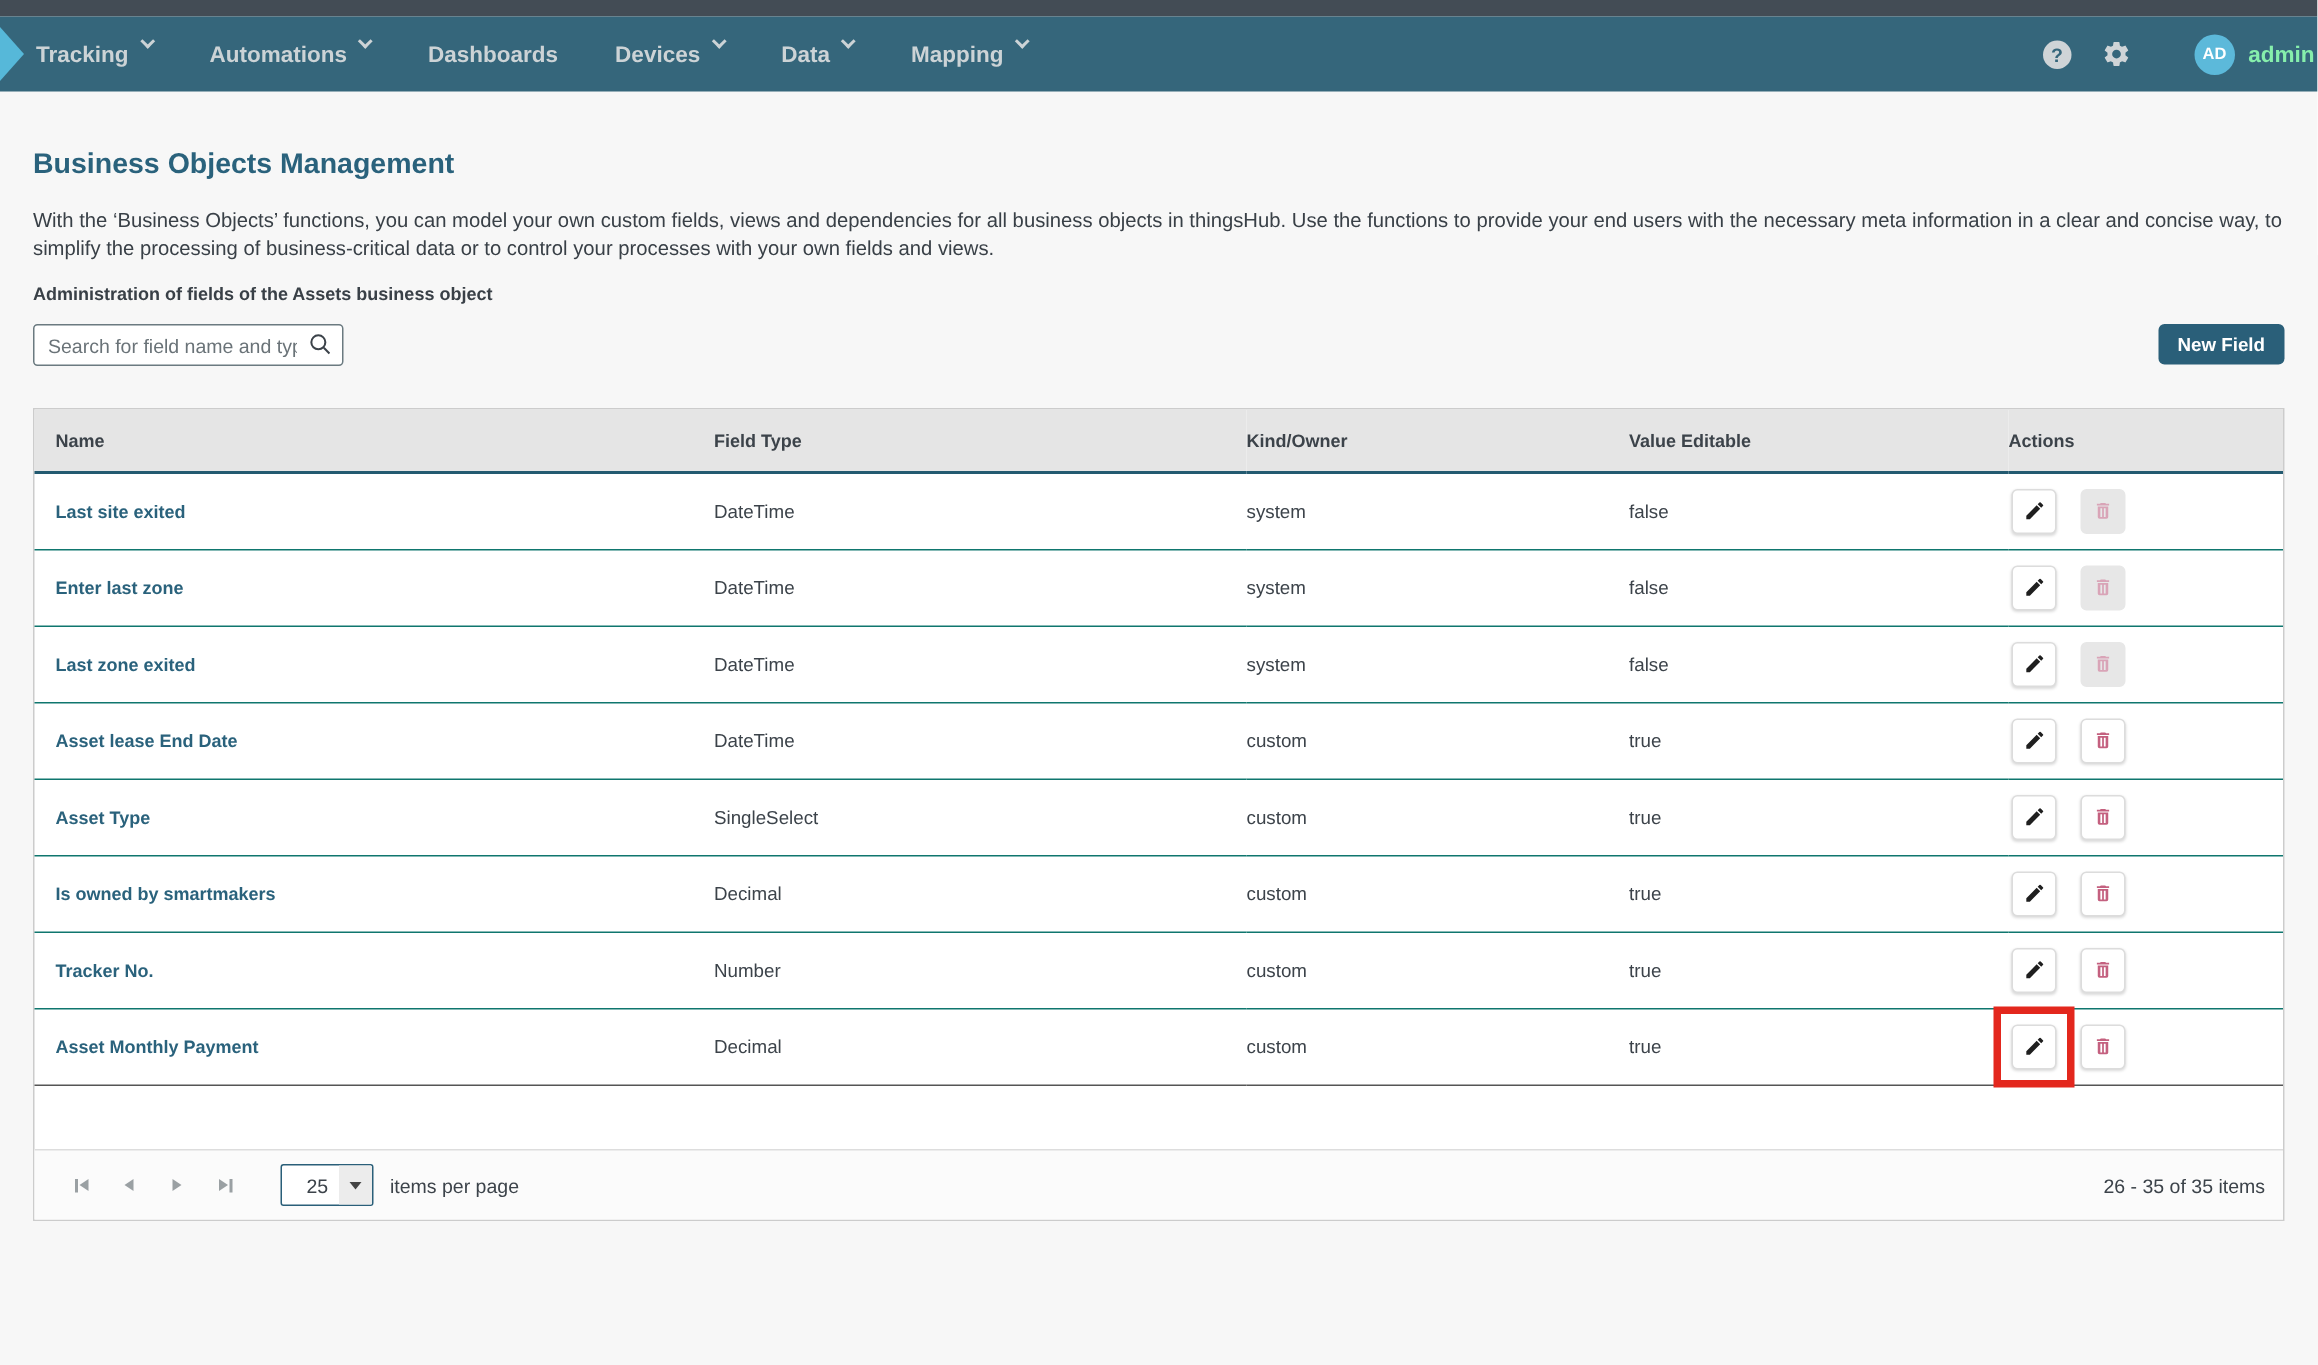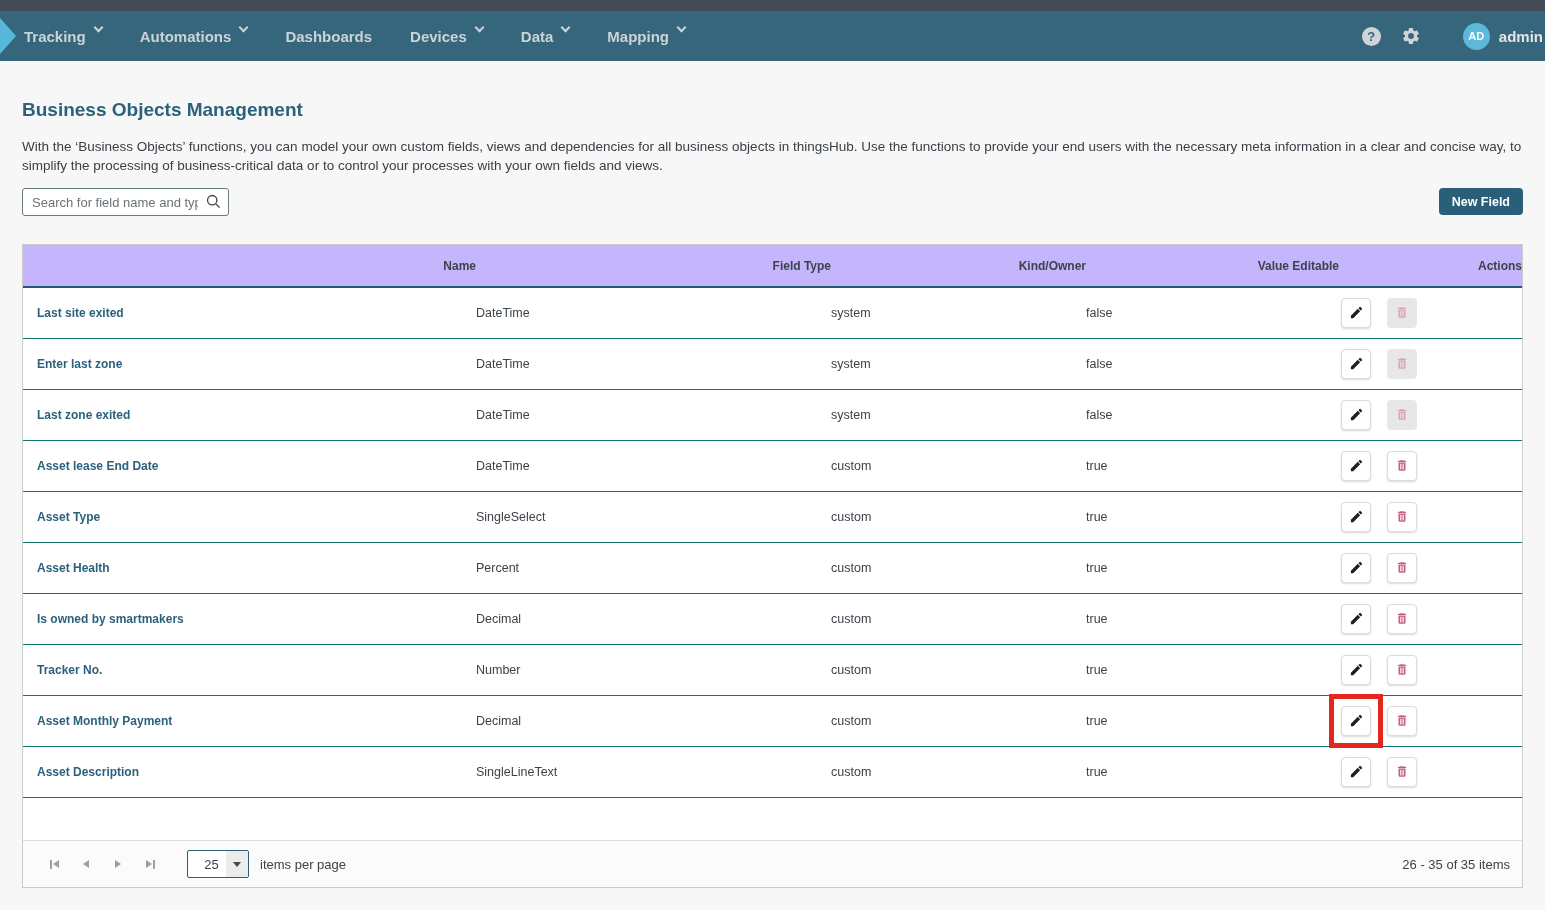--- a/index.html
+++ b/index.html
@@ -16,42 +16,42 @@
   .nav-items { display:flex; align-items:center; gap:38px; }
   .nav-item { display:flex; color:#ccd3d6; font-weight:bold; font-size:15px; cursor:pointer; }
   .chev { width:7px; height:7px; border-right:2px solid #ccd3d6; border-bottom:2px solid #ccd3d6;
           transform:rotate(45deg); margin-left:9px; margin-top:-4px; display:inline-block; }
   .nav-right { margin-left:auto; display:flex; align-items:center; padding-right:2px; }
   .help-circle { width:19px; height:19px; border-radius:50%; background:#cfd4d7; color:#35667b;
                  font-weight:bold; font-size:13px; display:flex; align-items:center; justify-content:center; cursor:pointer; }
   .gear-wrap { margin-left:20px; cursor:pointer; display:flex; }
   .avatar { width:27px; height:27px; border-radius:50%; background:#5cb9da; color:#fff; font-weight:bold;
             font-size:11px; display:flex; align-items:center; justify-content:center; margin-left:42px; cursor:pointer; }
-  .username { color:#e5e5e5; font-weight:bold; font-size:15px; margin-left:9px; cursor:pointer; }
+  .username { color:#86efac; font-weight:bold; font-size:15px; margin-left:9px; cursor:pointer; }
 
   
   main { padding:38px 22px 0 22px; }
   h1.page-title { font-size:19px; font-weight:bold; color:#2a627c; }
   .desc { font-size:13.5px; line-height:19px; color:#394047; margin-top:16px; max-width:1501px; }
   .subheading { font-size:12px; font-weight:bold; color:#394047; margin-top:14px; }
 
   .toolbar { margin-top:13px; display:flex; align-items:flex-start; justify-content:space-between; }
   .search-wrap { position:relative; width:207px; height:28px; }
   .search-wrap input { width:100%; height:100%; border:1px solid #6b7a80; border-radius:3px; background:#fff;
                        font-family:"Liberation Sans",sans-serif; font-size:13px; color:#3c434a; padding:0 30px 0 9px; outline:none; }
   .search-wrap input::placeholder { color:#6a7378; }
   .search-icon { position:absolute; right:7px; top:5px; }
   .new-field-btn { height:27px; padding:0 13px; background:#2a5f79; color:#fff; border:none; border-radius:4px;
                    font-family:"Liberation Sans",sans-serif; font-weight:bold; font-size:12.5px; cursor:pointer; }
 
   
   .grid-wrap { margin-top:28px; border:1px solid #cccccc; background:#fff; }
   table { width:100%; border-collapse:collapse; table-layout:fixed; }
   col.c1{width:453px;} col.c2{width:355px;} col.c3{width:255px;} col.c4{width:253px;} col.c5{width:auto;}
-  thead th { height:42px; background:#c4b5fd; text-align:right; font-size:12px; font-weight:bold; color:#3c434a;
+  thead th { height:42px; background:#e5e5e5; text-align:left; font-size:12px; font-weight:bold; color:#3c434a;
              border-bottom:2px solid #235a70; }
   thead th.h-name { padding-left:14px; }
   tbody td { height:51px; font-size:12.5px; color:#3c434a; border-top:1px solid #0f766e; }
   tbody tr:first-child td { border-top:none; }
   td.c-name { padding-left:14px; }
   .name-link { color:#2a627c; font-weight:bold; font-size:12px; text-decoration:none; cursor:pointer;text-align:center; }
   td.c-actions { padding-left:2px; }
   .actions-inner { display:flex; align-items:center; gap:16px; }
   .btn { width:30px; height:30px; border:1px solid #dcdcdc; border-radius:4px; background:#fff;
          box-shadow:0 1px 2px rgba(0,0,0,0.15); display:inline-flex; align-items:center; justify-content:center; cursor:pointer; }
@@ -118,20 +118,21 @@
         </svg>
     </div>
     <div class="avatar">AD</div>
     <div class="username">admin</div>
   </div>
 </header>
 
 <main>
   <h1 class="page-title">Business Objects Management</h1>
   <p class="desc">With the ‘Business Objects’ functions, you can model your own custom fields, views and dependencies for all business objects in thingsHub. Use the functions to provide your end users with the necessary meta information in a clear and concise way, to simplify the processing of business-critical data or to control your processes with your own fields and views.</p>
+  <div class="subheading">Administration of fields of the Assets business object</div>
 
   <div class="toolbar">
     <div class="search-wrap">
       <input type="text" placeholder="Search for field name and type" style="">
       <span class="search-icon">
         <svg width="17" height="17" viewBox="0 0 20 20">
             <circle cx="8.5" cy="8.5" r="5.5" fill="none" stroke="#3c434a" stroke-width="1.6"></circle>
             <line x1="12.8" y1="12.8" x2="17.2" y2="17.2" stroke="#3c434a" stroke-width="1.6"></line>
           </svg>
       </span>
@@ -262,42 +263,20 @@
         </span>
         <button class="btn delete">
           <svg width="14" height="15" viewBox="0 0 24 24">
                     <path d="M6 19a2 2 0 0 0 2 2h8a2 2 0 0 0 2-2V7H6v12zM9 9h2v10H9V9zm4 0h2v10h-2V9zM19 4h-3.5l-1-1h-5l-1 1H5v2h14V4z"></path>
                   </svg>
         </button>
       </div>
     </td>
   </tr>
           <tr>
-    <td class="c-name"><a class="name-link">Asset Health</a></td>
-    <td class="c-type">Percent</td>
-    <td class="c-kind">custom</td>
-    <td class="c-edit">true</td>
-    <td class="c-actions">
-      <div class="actions-inner">
-        <span class="edit-wrap">
-          <button class="btn edit">
-            <svg width="15" height="15" viewBox="0 0 24 24" fill="#1f1f1f">
-                      <path d="M3 17.25V21h3.75L17.81 9.94l-3.75-3.75L3 17.25zM20.71 7.04a1 1 0 0 0 0-1.41l-2.34-2.34a1 1 0 0 0-1.41 0l-1.83 1.83 3.75 3.75 1.83-1.83z"></path>
-                    </svg>
-          </button>
-        </span>
-        <button class="btn delete">
-          <svg width="14" height="15" viewBox="0 0 24 24">
-                    <path d="M6 19a2 2 0 0 0 2 2h8a2 2 0 0 0 2-2V7H6v12zM9 9h2v10H9V9zm4 0h2v10h-2V9zM19 4h-3.5l-1-1h-5l-1 1H5v2h14V4z"></path>
-                  </svg>
-        </button>
-      </div>
-    </td>
-  </tr>
-          <tr>
     <td class="c-name"><a class="name-link">Is owned by smartmakers</a></td>
     <td class="c-type">Decimal</td>
     <td class="c-kind">custom</td>
     <td class="c-edit">true</td>
     <td class="c-actions">
       <div class="actions-inner">
         <span class="edit-wrap">
           <button class="btn edit">
             <svg width="15" height="15" viewBox="0 0 24 24" fill="#1f1f1f">
                       <path d="M3 17.25V21h3.75L17.81 9.94l-3.75-3.75L3 17.25zM20.71 7.04a1 1 0 0 0 0-1.41l-2.34-2.34a1 1 0 0 0-1.41 0l-1.83 1.83 3.75 3.75 1.83-1.83z"></path>
@@ -335,42 +314,20 @@
     </td>
   </tr>
           <tr>
     <td class="c-name"><a class="name-link">Asset Monthly Payment</a></td>
     <td class="c-type">Decimal</td>
     <td class="c-kind">custom</td>
     <td class="c-edit">true</td>
     <td class="c-actions">
       <div class="actions-inner">
         <span class="edit-wrap highlight">
-          <button class="btn edit">
-            <svg width="15" height="15" viewBox="0 0 24 24" fill="#1f1f1f">
-                      <path d="M3 17.25V21h3.75L17.81 9.94l-3.75-3.75L3 17.25zM20.71 7.04a1 1 0 0 0 0-1.41l-2.34-2.34a1 1 0 0 0-1.41 0l-1.83 1.83 3.75 3.75 1.83-1.83z"></path>
-                    </svg>
-          </button>
-        </span>
-        <button class="btn delete">
-          <svg width="14" height="15" viewBox="0 0 24 24">
-                    <path d="M6 19a2 2 0 0 0 2 2h8a2 2 0 0 0 2-2V7H6v12zM9 9h2v10H9V9zm4 0h2v10h-2V9zM19 4h-3.5l-1-1h-5l-1 1H5v2h14V4z"></path>
-                  </svg>
-        </button>
-      </div>
-    </td>
-  </tr>
-          <tr>
-    <td class="c-name"><a class="name-link">Asset Description</a></td>
-    <td class="c-type">SingleLineText</td>
-    <td class="c-kind">custom</td>
-    <td class="c-edit">true</td>
-    <td class="c-actions">
-      <div class="actions-inner">
-        <span class="edit-wrap">
           <button class="btn edit">
             <svg width="15" height="15" viewBox="0 0 24 24" fill="#1f1f1f">
                       <path d="M3 17.25V21h3.75L17.81 9.94l-3.75-3.75L3 17.25zM20.71 7.04a1 1 0 0 0 0-1.41l-2.34-2.34a1 1 0 0 0-1.41 0l-1.83 1.83 3.75 3.75 1.83-1.83z"></path>
                     </svg>
           </button>
         </span>
         <button class="btn delete">
           <svg width="14" height="15" viewBox="0 0 24 24">
                     <path d="M6 19a2 2 0 0 0 2 2h8a2 2 0 0 0 2-2V7H6v12zM9 9h2v10H9V9zm4 0h2v10h-2V9zM19 4h-3.5l-1-1h-5l-1 1H5v2h14V4z"></path>
                   </svg>

